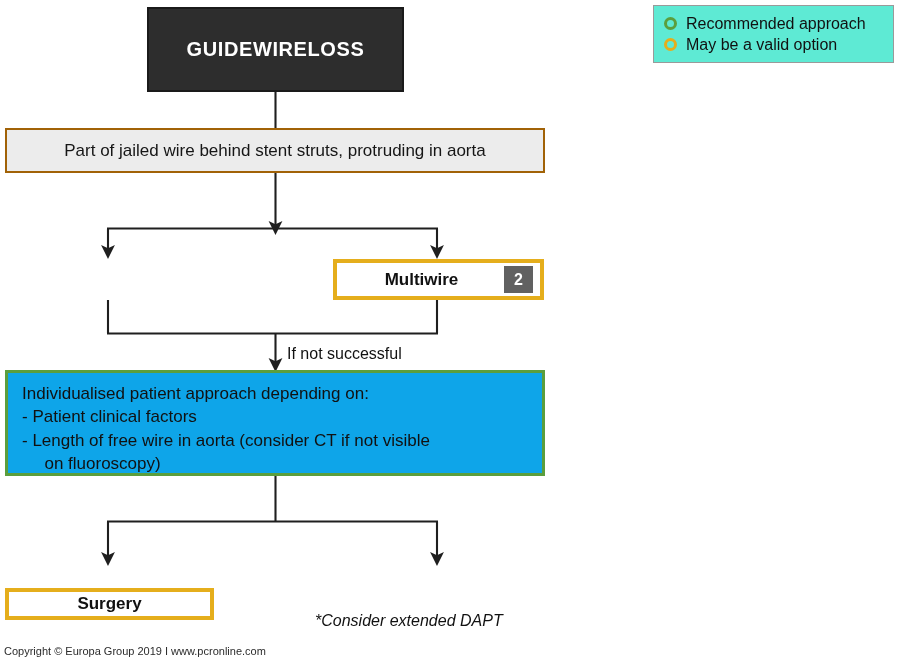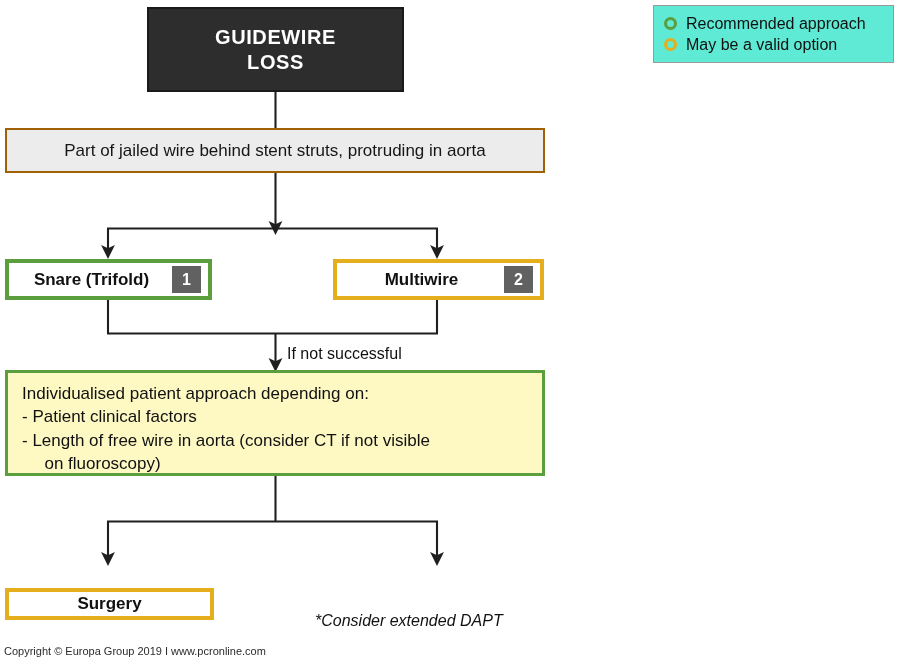--- a/index.html
+++ b/index.html
@@ -43,21 +43,21 @@
     width: 257px;
     height: 85px;
     background: #2d2d2d;
     border: 2px solid #1a1a1a;
     color: #ffffff;
     font-weight: bold;
     font-size: 20px;
     letter-spacing: 0.6px;
     line-height: 1.22;
     text-align: center;
-    flex-direction: column;
+    flex-direction: row;
   }
 
   
   .node-scenario {
     left: 5px;
     top: 128px;
     width: 540px;
     height: 45px;
     background: #ececec;
     border: 2px solid #a16207;
@@ -97,21 +97,21 @@
     margin-left: 4px;
     margin-right: 1px;
   }
 
   
   .node-individualised {
     left: 5px;
     top: 370px;
     width: 540px;
     height: 106px;
-    background: #fef9c3;
+    background: #0ea5e9;
     border: 3px solid #5b9e3d;
     color: #111111;
     font-size: 17px;
     display: block;
     padding: 9px 0 0 14px;
     line-height: 1.37;
   }
   .node-individualised .li {
     padding-left: 13px;
     text-indent: -13px;
@@ -228,24 +228,20 @@
 
   <div class="node node-root">
     <span>GUIDEWIRE</span>
     <span>LOSS</span>
   </div>
 
   <div class="node node-scenario">
     <span>Part of jailed wire behind stent struts, protruding in aorta</span>
   </div>
 
-  <div class="node node-option node-snare">
-    <span class="opt-label">Snare (Trifold)</span>
-    <span class="badge">1</span>
-  </div>
 
   <div class="node node-option amber node-multiwire">
     <span class="opt-label">Multiwire</span>
     <span class="badge">2</span>
   </div>
 
   <div class="edge-label label-if-not-successful">If not successful</div>
 
   <div class="node node-individualised">
     <div>Individualised patient approach depending on:</div>

